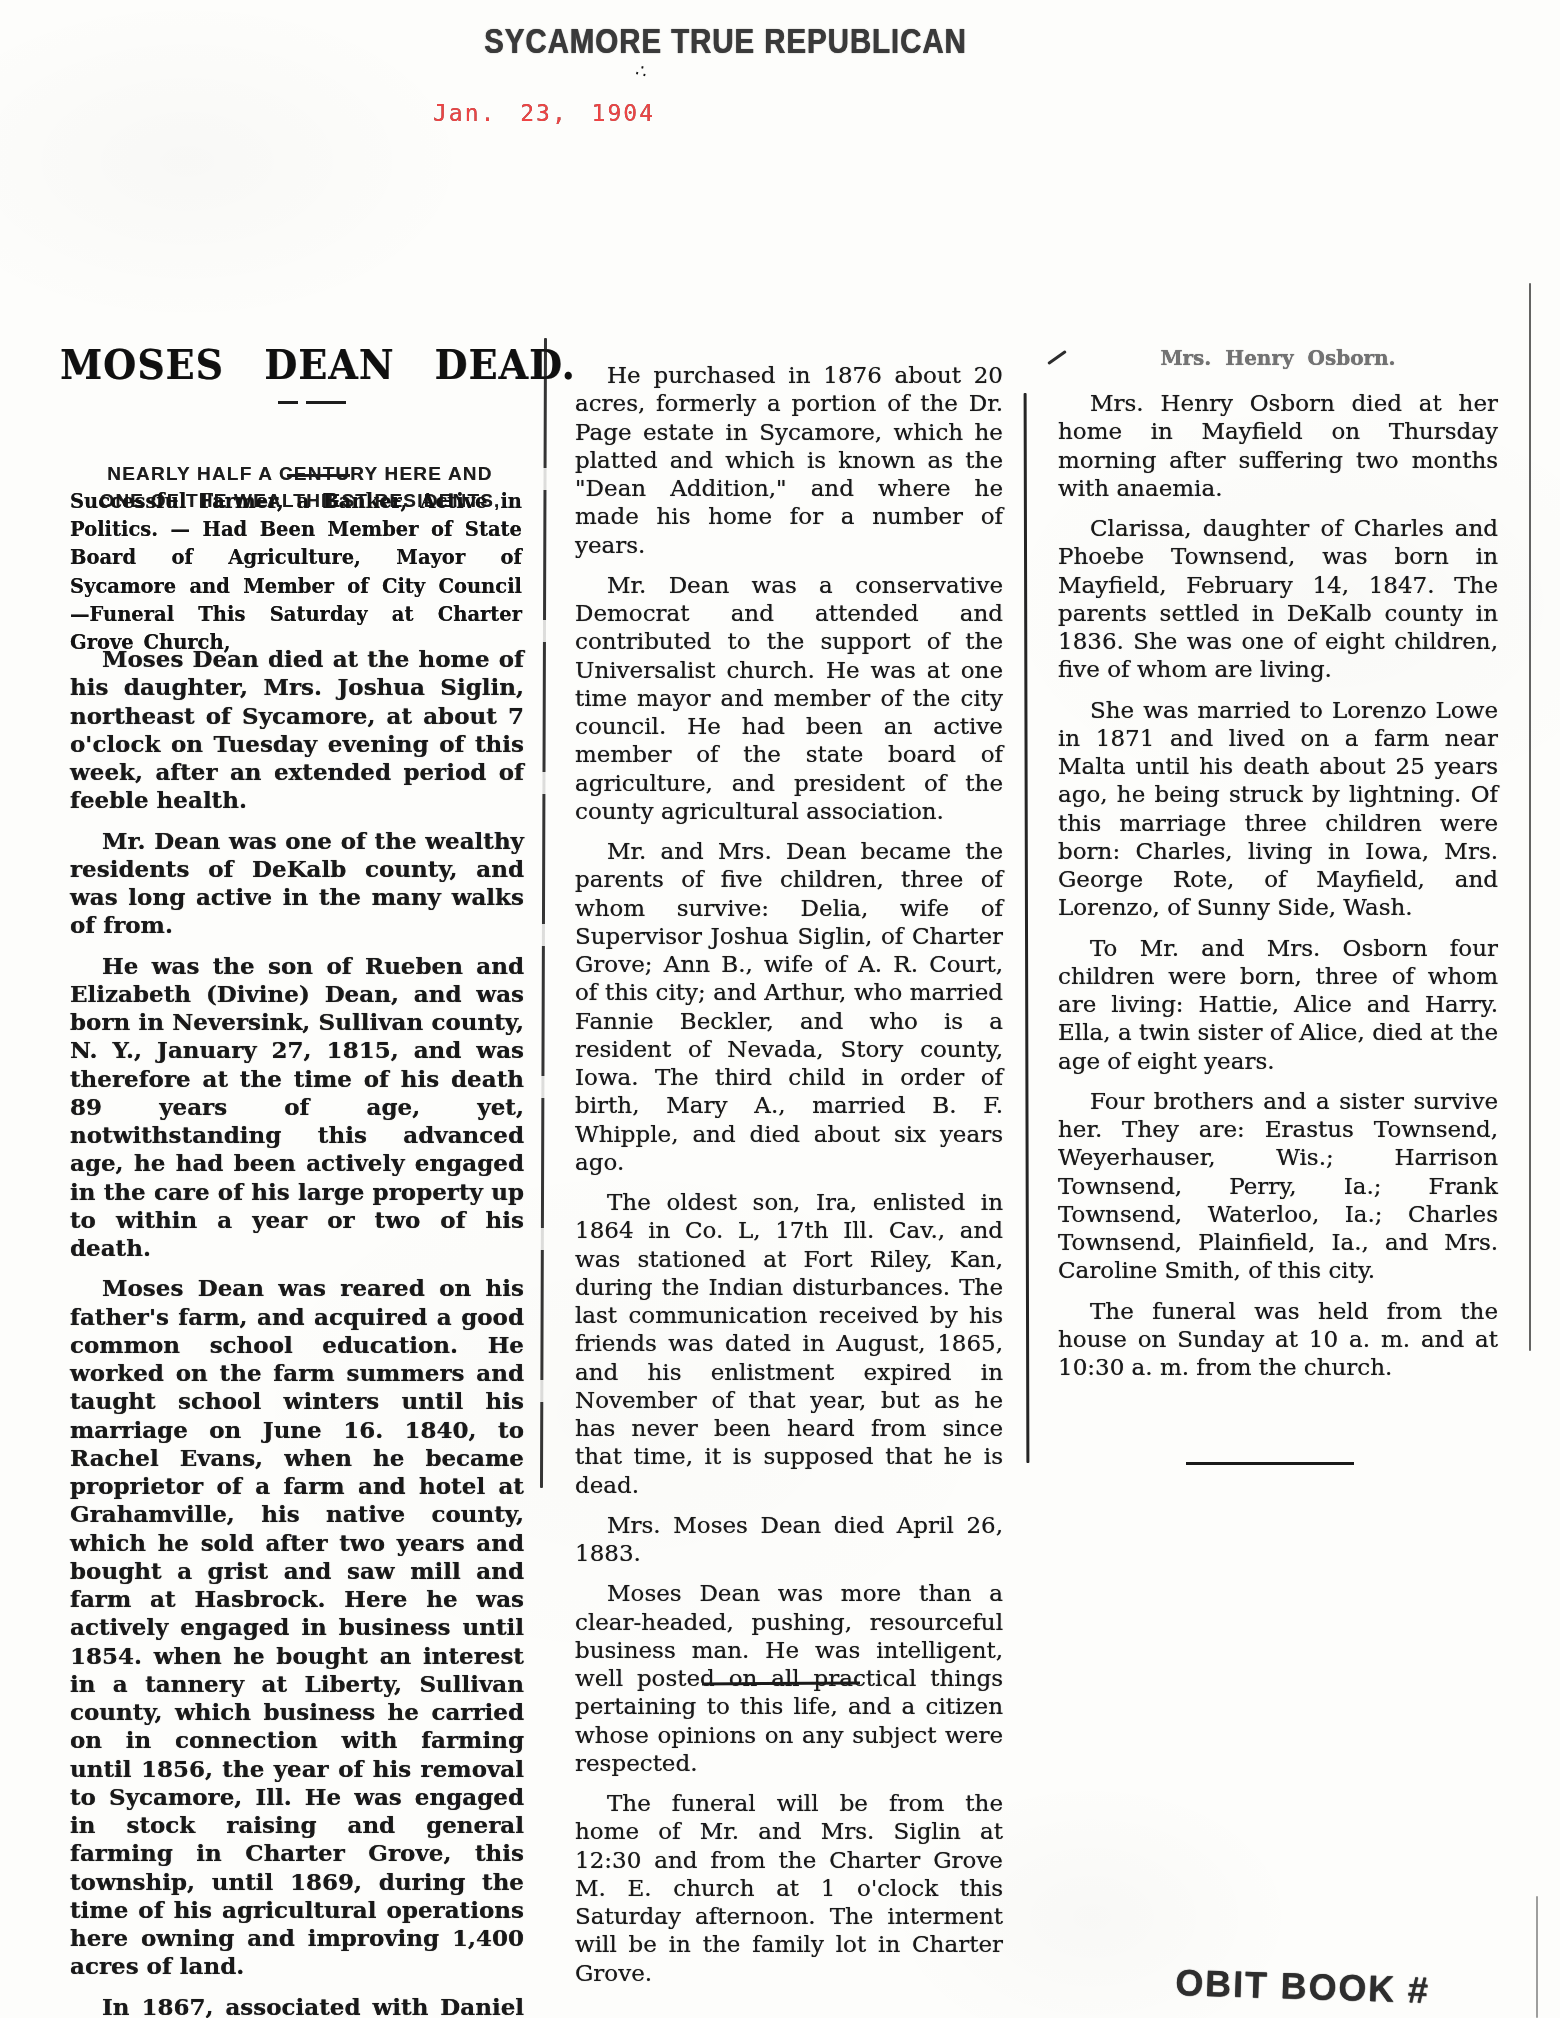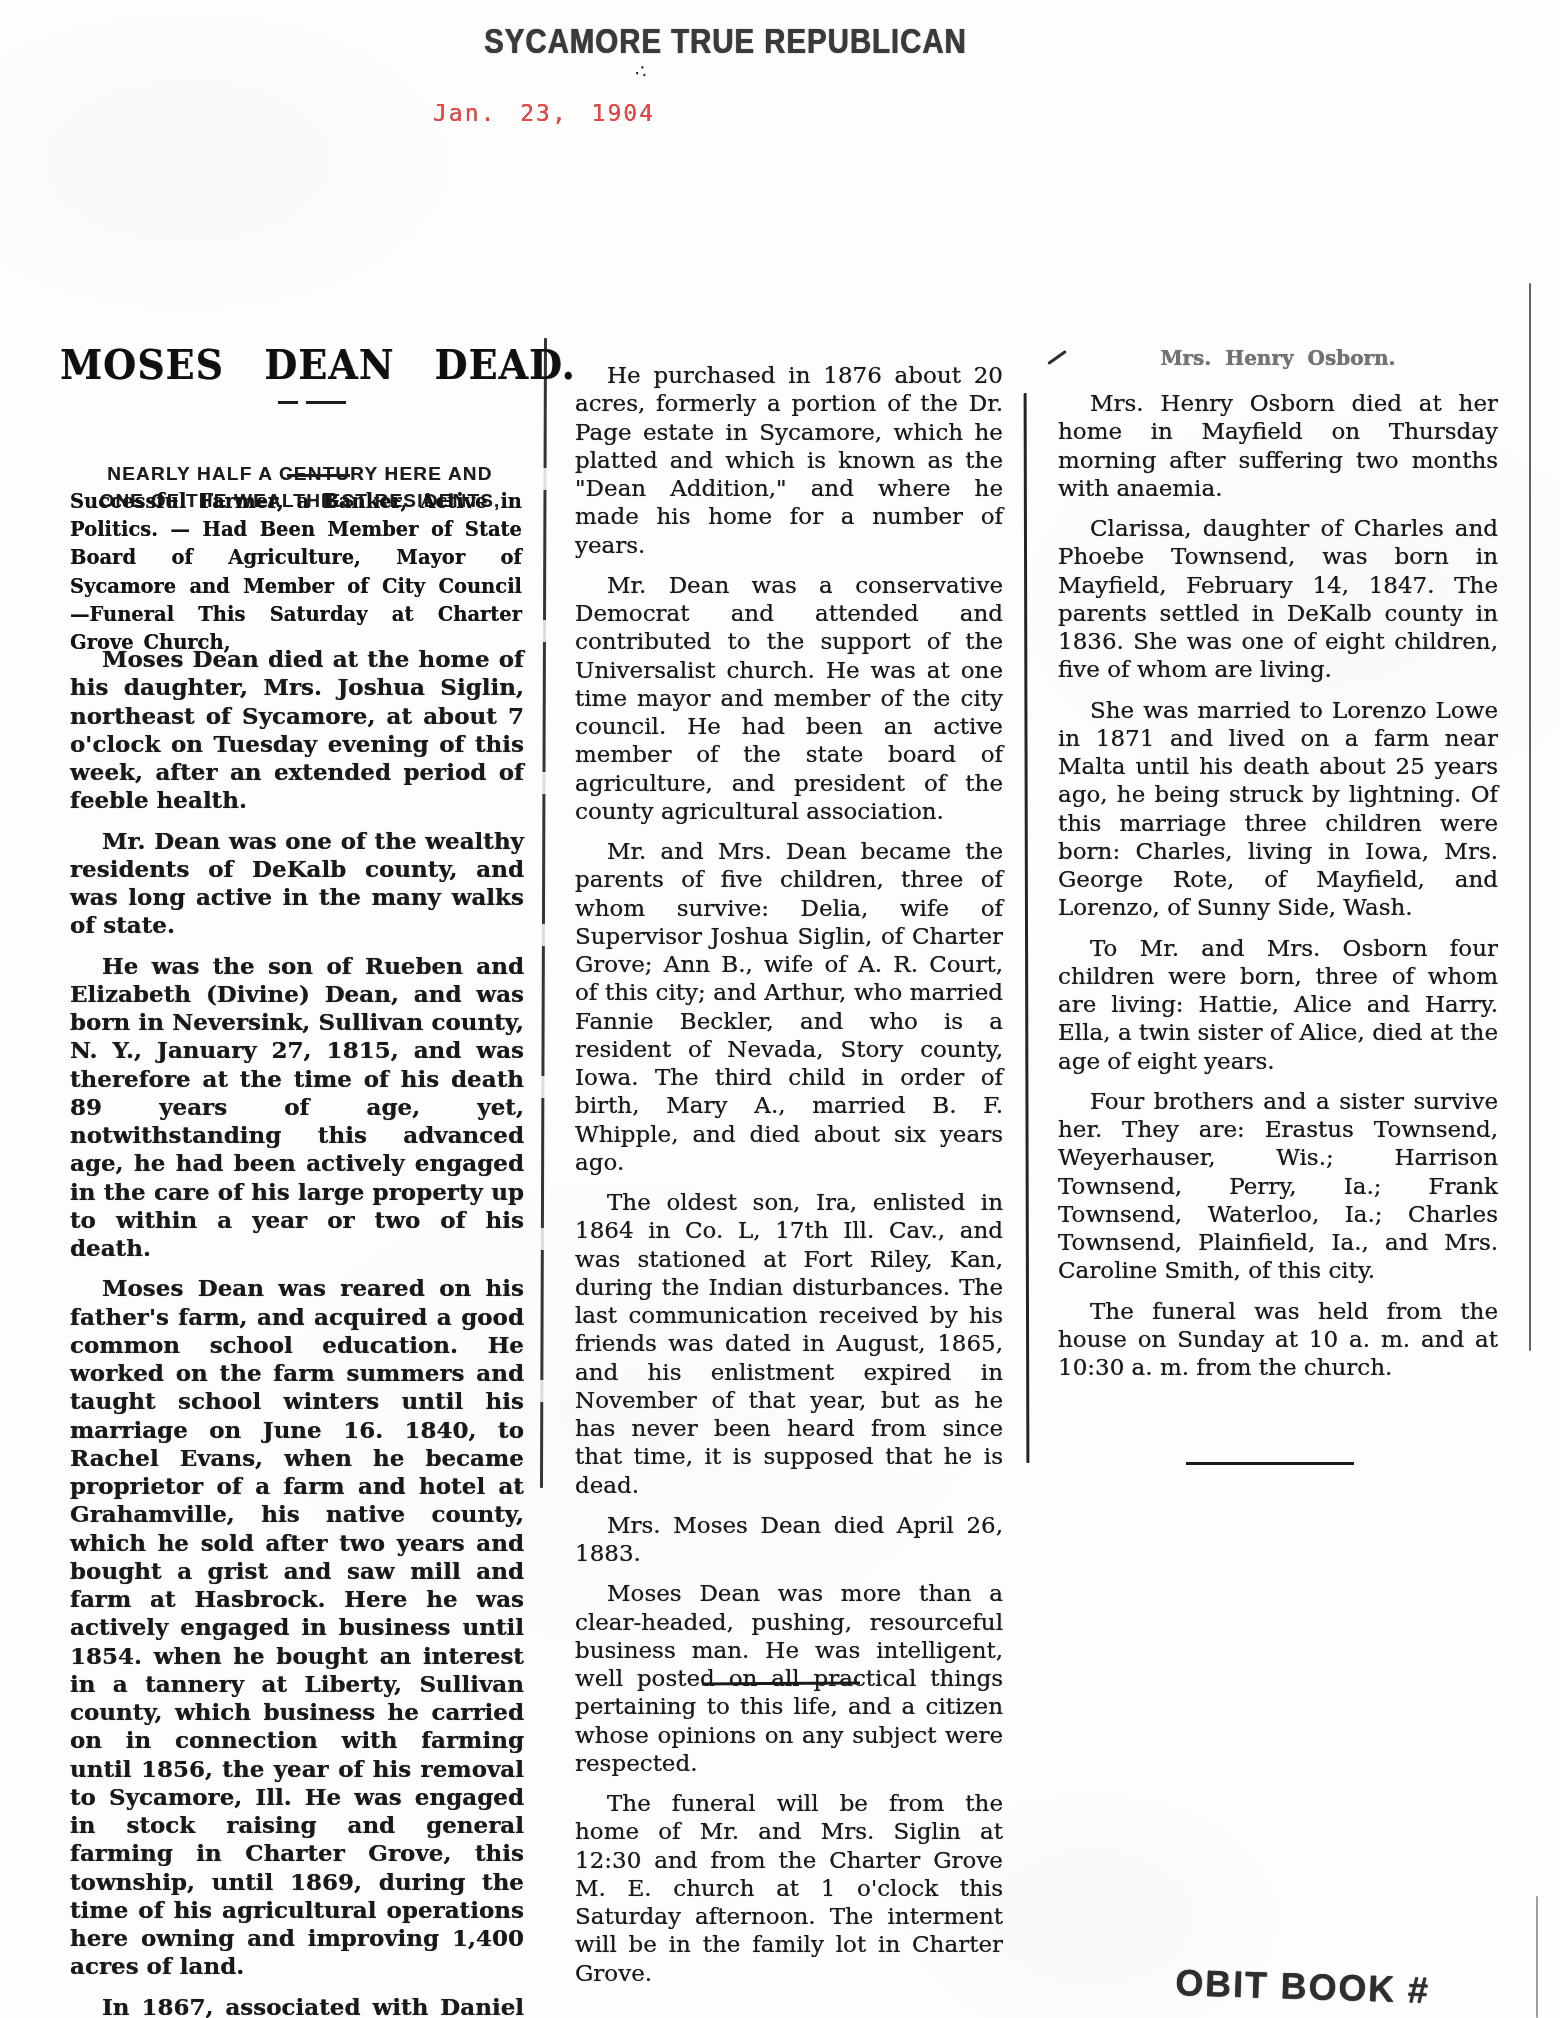--- a/index.html
+++ b/index.html
@@ -105,21 +105,21 @@
 <div id="date-stamp">Jan. 23, 1904</div>
 
 <div id="headline">MOSES DEAN DEAD.</div>
 <div id="headline-rule" class="small-rule"></div>
 <div id="deck">NEARLY HALF A CENTURY HERE AND ONE OF THE WEALTHIEST RESIDENTS,</div>
 <div id="deck-rule" class="small-rule"></div>
 <div id="subdeck">Successful Farmer, a Banker, Active in Politics. — Had Been Member of State Board of Agriculture, Mayor of Sycamore and Member of City Council—Funeral This Saturday at Charter Grove Church,</div>
 
 <div id="col1" class="body-col">
   <p>Moses Dean died at the home of his daughter, Mrs. Joshua Siglin, northeast of Sycamore, at about 7 o'clock on Tuesday evening of this week, after an extended period of feeble health.</p>
-  <p>Mr. Dean was one of the wealthy residents of DeKalb county, and was long active in the many walks of state.</p>
+  <p>Mr. Dean was one of the wealthy residents of DeKalb county, and was long active in the many walks of from.</p>
   <p>He was the son of Rueben and Elizabeth (Divine) Dean, and was born in Neversink, Sullivan county, N. Y., January 27, 1815, and was therefore at the time of his death 89 years of age, yet, notwithstanding this advanced age, he had been actively engaged in the care of his large property up to within a year or two of his death.</p>
   <p>Moses Dean was reared on his father's farm, and acquired a good common school education. He worked on the farm summers and taught school winters until his marriage on June 16. 1840, to Rachel Evans, when he became proprietor of a farm and hotel at Grahamville, his native county, which he sold after two years and bought a grist and saw mill and farm at Hasbrock.  Here he was actively engaged in business until 1854. when he bought an interest in a tannery at Liberty, Sullivan county, which business he carried on in connection with farming until 1856, the year of his removal to Sycamore, Ill.  He was engaged in stock raising and general farming in Charter Grove, this township, until 1869, during the time of his agricultural operations here owning and improving 1,400 acres of land.</p>
   <p>In 1867, associated with Daniel Pierce ane R. L. Divine, he established a private bank, from which Mr. Divine withdrew in 1861, which business was continued under the firm style of Pierce &amp; Dean until 1883, since which time Mr. Dean has been engaged in the care and improvement of his land in this county and in Iowa, in which latter state he owned a large amount highly improved.</p>
 </div>
 
 <div id="col2" class="body-col">
   <p>He purchased in 1876 about 20 acres, formerly a portion of the Dr. Page estate in Sycamore, which he platted and which is known as the "Dean Addition," and where he made his home for a number of years.</p>
   <p>Mr. Dean was a conservative Democrat and attended and contributed to the support of the Universalist church. He was at one time mayor and member of the city council.  He had been an active member of the state board of agriculture, and president of the county agricultural association.</p>
   <p>Mr. and Mrs. Dean became the parents of five children, three of whom survive:  Delia, wife of Supervisor Joshua Siglin, of Charter Grove; Ann B., wife of A. R. Court, of this city; and Arthur, who married Fannie Beckler, and who is a resident of Nevada, Story county, Iowa.  The third child in order of birth, Mary A., married B. F. Whipple, and died about six years ago.</p>
   <p>The oldest son, Ira, enlisted in 1864 in Co. L, 17th Ill. Cav., and was stationed at Fort Riley, Kan, during the Indian disturbances.  The last communication received by his friends was dated in August, 1865, and his enlistment expired in November of that year, but as he has never been heard from since that time, it is supposed that he is dead.</p>

